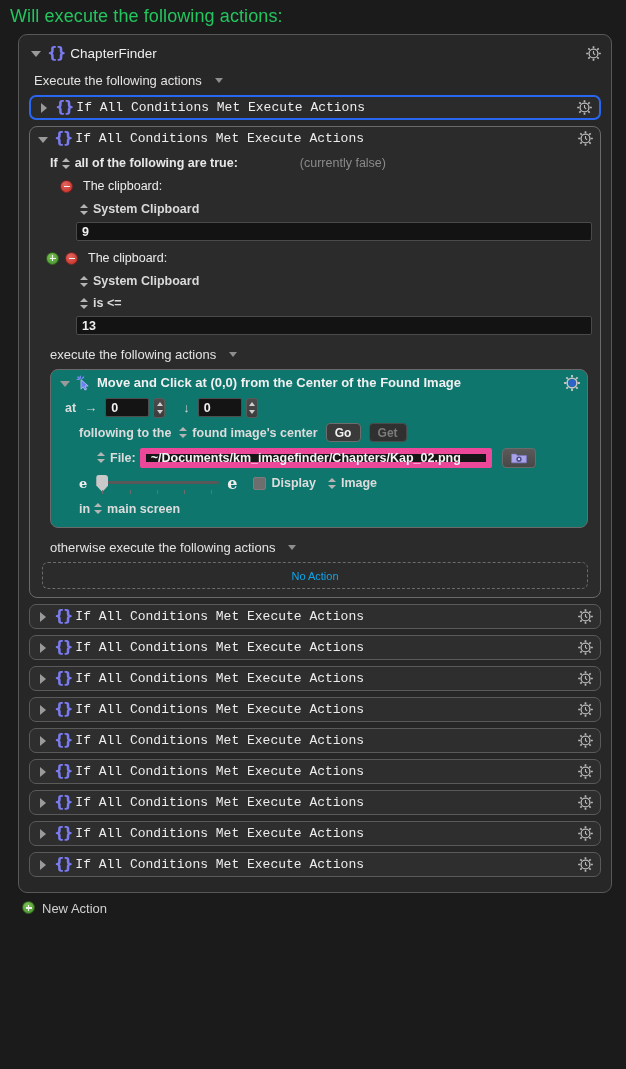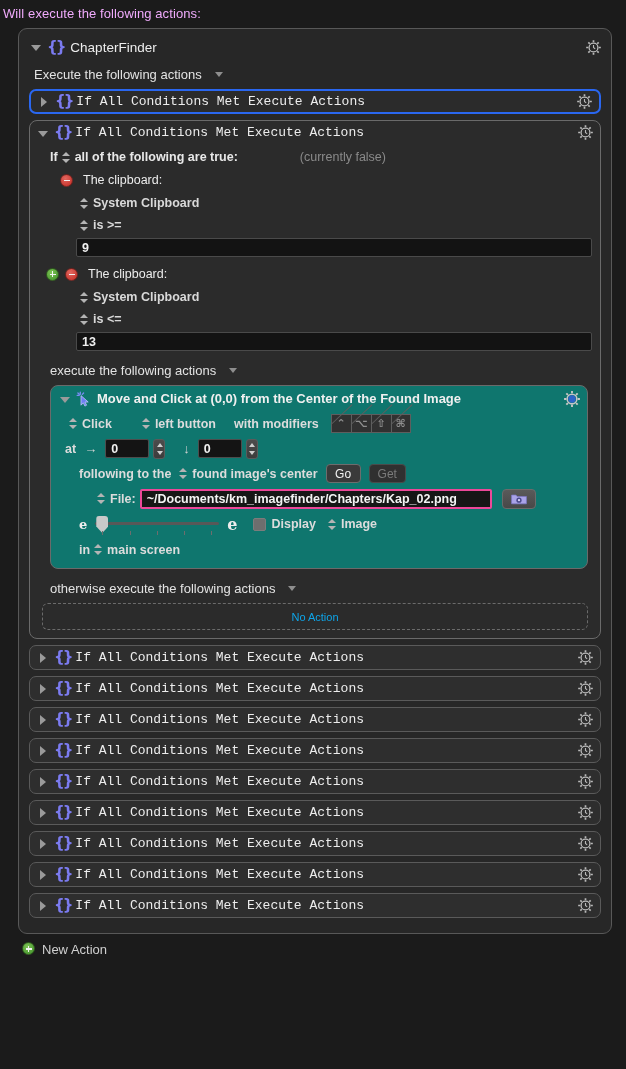--- a/index.html
+++ b/index.html
@@ -10,23 +10,23 @@
     background: #1b1b1b;
     font-family: "Liberation Sans", sans-serif;
     color: #e6e6e6;
     font-size: 12.5px;
     overflow: hidden;
     position: relative;
   }
 
   
   .top-label {
-    padding: 6px 0 7px 3px;
-    font-size: 13px;
-    color: #f0abfc;
+    padding: 6px 0 7px 10px;
+    font-size: 18px;
+    color: #22c55e;
     letter-spacing: .1px;
   }
 
   
   .macro-panel {
     margin: 0 14px 0 18px;
     border: 1px solid #585858;
     border-radius: 9px;
     background: #272727;
     padding: 6px 7px 9px 7px;
@@ -328,39 +328,39 @@
 
   
   .btn {
     height: 19px;
     min-width: 35px;
     border-radius: 4px;
     border: 1px solid #6d6d6d;
     background: #3a3a3a;
     color: #f2f2f2;
     font-size: 12px;
-    font-weight: normal;
+    font-weight: bold;
     display: flex;
     align-items: center;
     justify-content: center;
     padding: 0 8px;
     margin-left: 8px;
   }
   .btn.disabled {
     border-color: #4a4a4a;
     background: #303030;
     color: #7b7b7b;
   }
 
   
   .pathfield {
     flex: 1;
     height: 20px;
     background: #161616;
-    border: 2px solid #ec4899;
+    border: 6px solid #ec4899;
     border-radius: 2px;
     display: flex;
     align-items: center;
     padding: 0 5px;
     font-size: 12.5px;
     font-weight: bold;
     color: #f3f3f3;
     margin-left: 4px;
     max-width: 352px;
   }
@@ -531,24 +531,20 @@
 
       <div>
         <div class="cond-row">
           <span class="circ minus"></span>
           <span class="cond-title">The clipboard:</span>
         </div>
         <div class="cond-sub">
           <span class="updown"></span>
           <span>System Clipboard</span>
         </div>
-        <div class="cond-sub">
-          <span class="updown"></span>
-          <span>is &gt;=</span>
-        </div>
         <div class="cond-field">
           <span>9</span>
         </div>
       </div>
 
       <div>
         <div class="cond-row" style="padding-left:8px;">
           <span class="circ plus"></span>
           <span class="circ minus" style="margin-left:3px;"></span>
           <span class="cond-title">The clipboard:</span>
@@ -589,35 +585,20 @@
                 <circle cx="10" cy="10" r="5.4"></circle>
                 <g stroke-width="2.1">
                   <path d="M10 1.2v2.5M10 16.3v2.5M1.2 10h2.5M16.3 10h2.5M3.7 3.7l1.8 1.8M14.5 14.5l1.8 1.8M16.3 3.7l-1.8 1.8M5.5 14.5l-1.8 1.8"></path>
                 </g>
               </g>
               <circle cx="10" cy="10" r="4.1" fill="#2f63c9"></circle>
             </svg>
           </span>
         </div>
 
-        <div class="mc-row">
-          <span class="updown"></span>
-          <span class="lbl">Click</span>
-          <span class="spacer-m"></span>
-          <span class="updown"></span>
-          <span class="lbl">left button</span>
-          <span class="spacer-s"></span>
-          <span class="lbl">with modifiers</span>
-          <span class="mods">
-            <span class="mod-key">⌃</span>
-            <span class="mod-key">⌥</span>
-            <span class="mod-key">⇧</span>
-            <span class="mod-key">⌘</span>
-          </span>
-        </div>
 
         <div class="mc-row">
           <span class="lbl">at</span>
           <span class="arrow-g">→</span>
           <span class="numfield">
             <span>0</span>
           </span>
           <span class="stepper"></span>
           <span class="arrow-g">↓</span>
           <span class="numfield">

